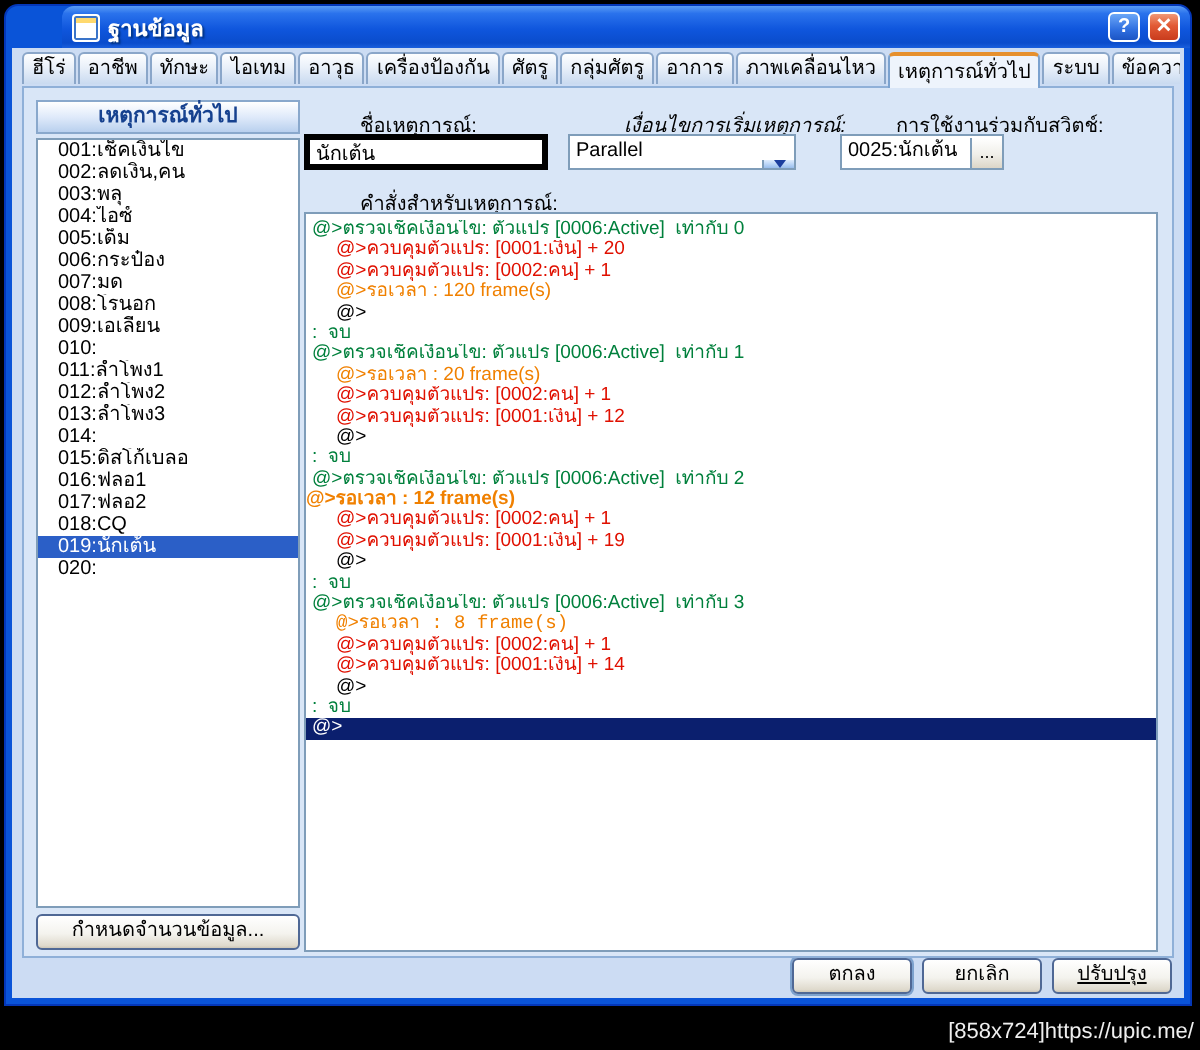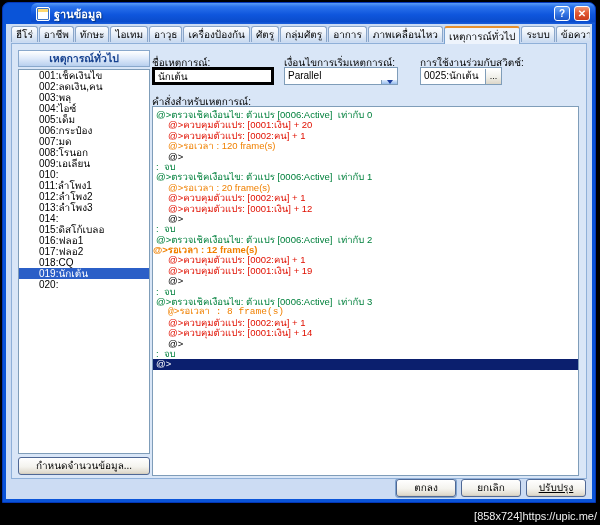--- a/index.html
+++ b/index.html
@@ -73,31 +73,31 @@
     background:linear-gradient(180deg,#ffffff 0%,#dfeafa 50%,#b9d0ee 100%);
     border:1px solid #89a8cc; box-sizing:border-box;
     color:#16418f; font-size:10.5px; font-weight:bold;
     text-align:center; line-height:15px;
   }
   .event-list {
     position:absolute; left:6px; top:25px; width:132px; height:385px;
     background:#ffffff; border:1px solid #7f9db9; box-sizing:border-box;
     overflow:hidden; font-size:10px;
   }
-  .list-item { height:11px; line-height:11px; padding-left:20px; white-space:nowrap; overflow:hidden; color:#000; }
+  .list-item { height:11px; line-height:11px; padding-left:10px; white-space:nowrap; overflow:hidden; color:#000; }
   .list-item.selected { background:#2b5fc7; color:#ffffff; }
   .xp-button {
     border:1px solid #4f6895; border-radius:3px;
     background:linear-gradient(180deg,#ffffff 0%,#f4f3ee 55%,#dfdacd 92%,#cfc8b8 100%);
     font-size:10px; color:#000; text-align:center; box-sizing:border-box;
     font-family:"Liberation Sans", sans-serif;
   }
   .set-amount-btn { position:absolute; left:6px; top:413px; width:132px; height:18px; line-height:16px; }
   
-  .fld-label { position:absolute; font-size:10px; color:#000; white-space:nowrap; }
+  .fld-label { position:absolute; font-size:10px; color:#000; white-space:nowrap;margin-left:28px; }
   .text-input {
     position:absolute; border:3px solid #000000; background:#ffffff;
     font-size:10px; padding:0 3px; box-sizing:border-box;
     font-family:"Liberation Sans", sans-serif; color:#000;
   }
   .combo {
     position:absolute; border:1px solid #7f9db9; background:#ffffff;
     box-sizing:border-box; display:flex; align-items:flex-end;
   }
   .combo-text { flex:1; font-size:10px; line-height:16px; padding-left:3px; overflow:hidden; white-space:nowrap; }
@@ -185,21 +185,21 @@
           <div class="list-item">017:ฟลอ2</div>
           <div class="list-item">018:CQ</div>
           <div class="list-item selected">019:นักเต้น</div>
           <div class="list-item">020:</div>
         </div>
       <div class="xp-button set-amount-btn">กำหนดจำนวนข้อมูล...</div>
 
       <div class="fld-label" style="left:140px; top:11px;">ชื่อเหตุการณ์:</div>
       <input class="text-input" style="left: 140px; top: 23px; width: 122px; height: 18px;" value="นักเต้น">
 
-      <div class="fld-label" style="left:272px; top:11px;">เงื่อนไขการเริ่มเหตุการณ์:</div>
+      <div class="fld-label" style="left:272px; top:11px;font-style:italic;">เงื่อนไขการเริ่มเหตุการณ์:</div>
       <div class="combo" style="left:272px; top:23px; width:114px; height:18px;">
         <span class="combo-text">Parallel</span>
         <span class="combo-btn">
             <span class="arrow-down"></span>
           </span>
       </div>
 
       <div class="fld-label" style="left:408px; top:11px;">การใช้งานร่วมกับสวิตช์:</div>
       <div class="combo" style="left:408px; top:23px; width:82px; height:18px;">
         <span class="combo-text">0025:นักเต้น</span>

